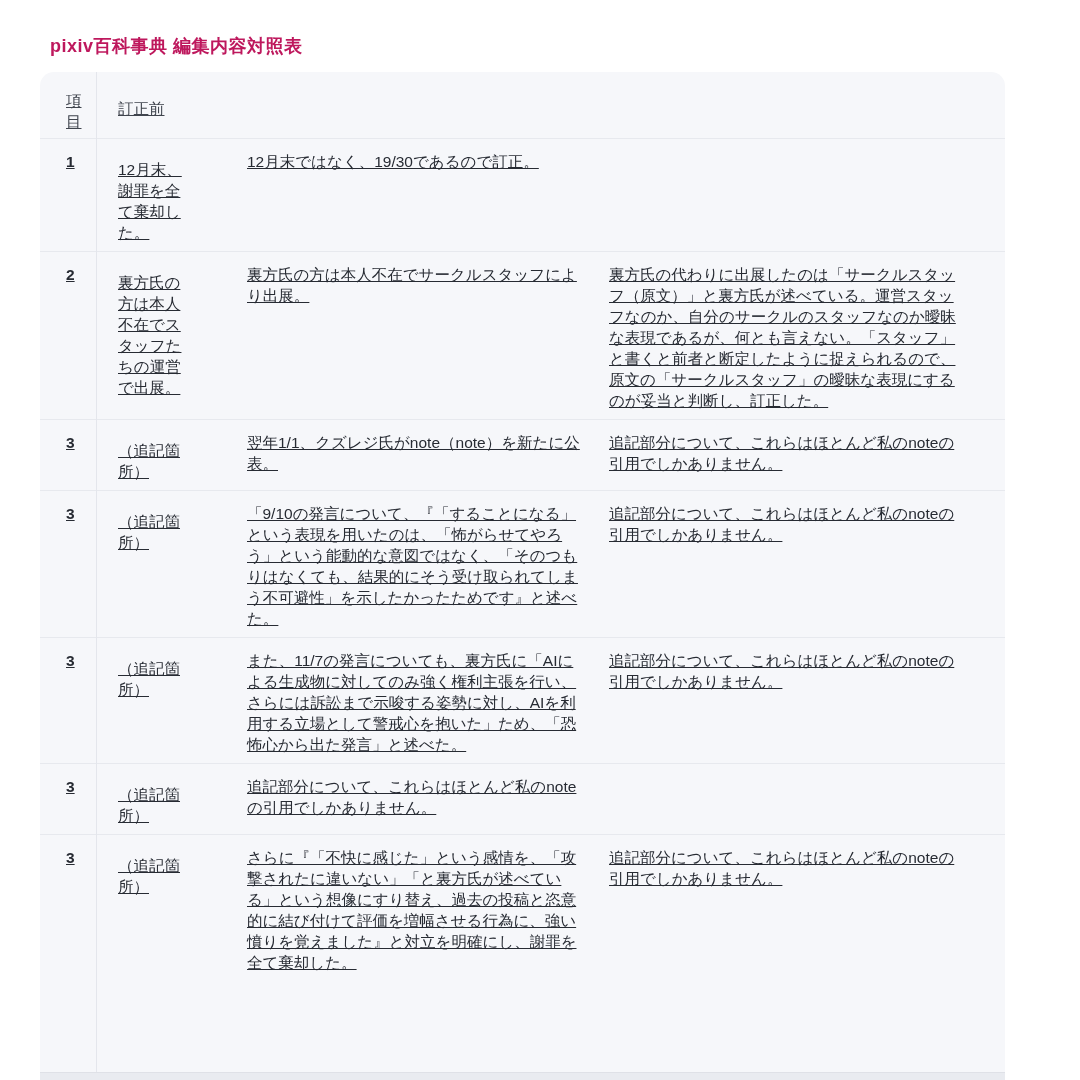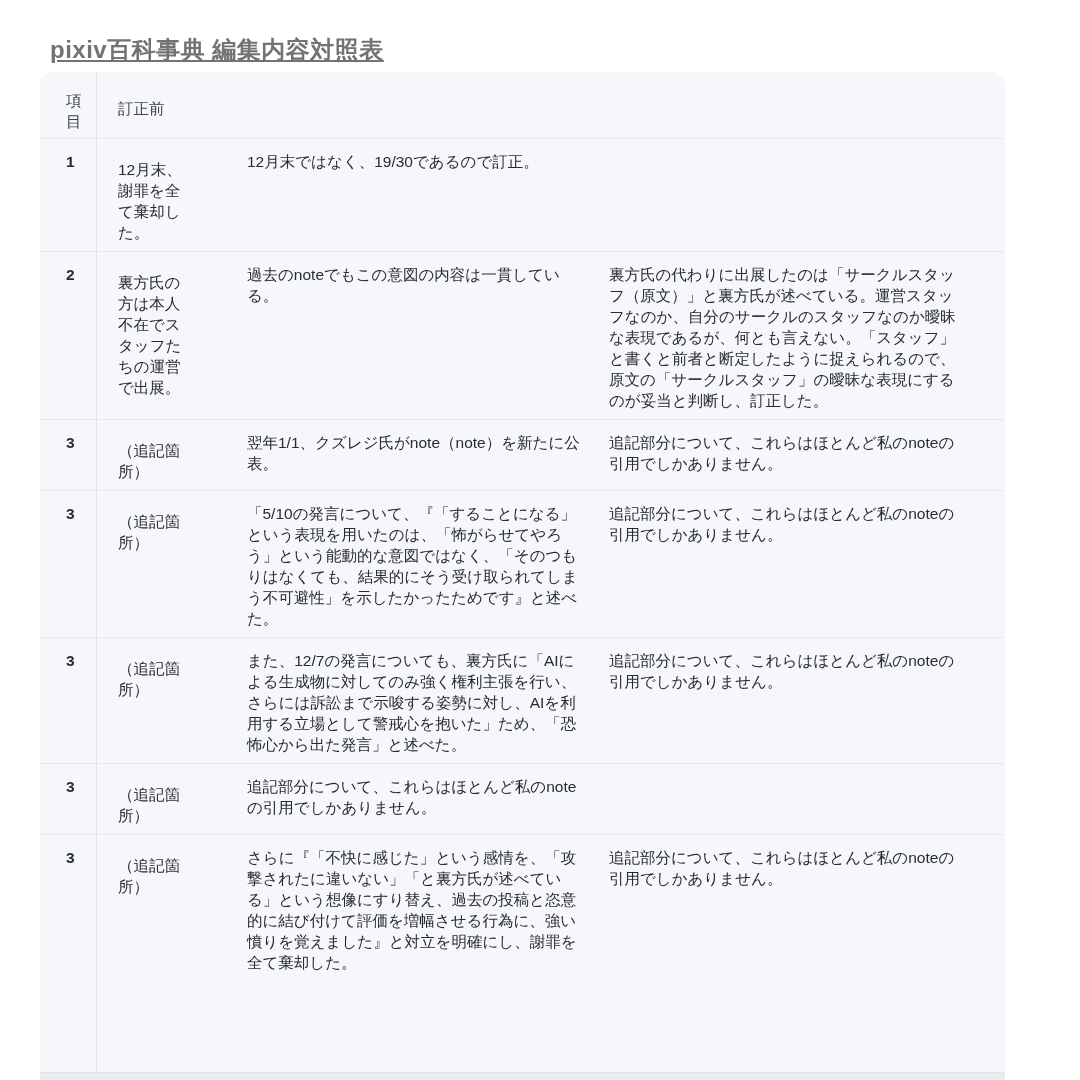--- a/index.html
+++ b/index.html
@@ -7,25 +7,24 @@
     width: 1080px; height: 1080px;
     background: #ffffff;
     overflow: hidden;
     font-family: "Liberation Sans", "DejaVu Sans", sans-serif;
     color: #272b33;
   }
   .page { position: relative; width: 1080px; height: 1080px; }
   .title {
     position: absolute;
     left: 50px; top: 34px;
-    font-size: 24px;
+    font-size: 18px;
     font-weight: bold;
-    color: #737373;
+    color: #be185d;
     letter-spacing: 0.5px;
-    text-decoration: underline;
   }
   .table-card {
     position: absolute;
     left: 40px; top: 72px;
     width: 965px;
     height: 1008px;
     background: #f6f7fa;
     border-radius: 14px 14px 0 0;
     overflow: hidden;
   }
@@ -34,20 +33,21 @@
     left: 56px; top: 0; bottom: 0;
     width: 1px;
     background: #e4e6ec;
   }
   .grid-row {
     display: grid;
     grid-template-columns: 52px 129px 362px 1fr;
     padding: 12px 20px 8px 26px;
     font-size: 15.5px;
     line-height: 21px;
+    text-decoration: underline;
   }
   .grid-row > div { padding-right: 22px; }
   .grid-row > .c2 { padding-right: 59px; margin-top: 8px; }
   .header-row {
     padding-top: 18px;
     padding-bottom: 6px;
     color: #40454e;
   }
   .body-row { border-top: 1px solid #e7e9ee; }
   .c1 { font-weight: bold; }
@@ -78,42 +78,42 @@
 
     <div class="grid-row body-row">
       <div class="c1 cell">1</div>
       <div class="c2 cell">12月末、謝罪を全て棄却した。</div>
       <div class="c4 cell">12月末ではなく、19/30であるので訂正。</div>
     </div>
 
     <div class="grid-row body-row">
       <div class="c1 cell">2</div>
       <div class="c2 cell">裏方氏の方は本人不在でスタッフたちの運営で出展。</div>
-      <div class="c3 cell">過去のnoteでもこの意図の内容は一貫している。</div>
+      <div class="c3 cell">裏方氏の方は本人不在でサークルスタッフにより出展。</div>
       <div class="c4 cell">裏方氏の代わりに出展したのは「サークルスタッフ（原文）」と裏方氏が述べている。運営スタッフなのか、自分のサークルのスタッフなのか曖昧な表現であるが、何とも言えない。「スタッフ」と書くと前者と断定したように捉えられるので、原文の「サークルスタッフ」の曖昧な表現にするのが妥当と判断し、訂正した。</div>
     </div>
 
     <div class="grid-row body-row">
       <div class="c1 cell">3</div>
       <div class="c2 cell">（追記箇所）</div>
       <div class="c3 cell">翌年1/1、クズレジ氏がnote（note）を新たに公表。</div>
       <div class="c4 cell">追記部分について、これらはほとんど私のnoteの引用でしかありません。</div>
     </div>
 
     <div class="grid-row body-row">
       <div class="c1 cell">3</div>
       <div class="c2 cell">（追記箇所）</div>
-      <div class="c3 cell">「5/10の発言について、『「することになる」という表現を用いたのは、「怖がらせてやろう」という能動的な意図ではなく、「そのつもりはなくても、結果的にそう受け取られてしまう不可避性」を示したかったためです』と述べた。</div>
+      <div class="c3 cell">「9/10の発言について、『「することになる」という表現を用いたのは、「怖がらせてやろう」という能動的な意図ではなく、「そのつもりはなくても、結果的にそう受け取られてしまう不可避性」を示したかったためです』と述べた。</div>
       <div class="c4 cell">追記部分について、これらはほとんど私のnoteの引用でしかありません。</div>
     </div>
 
     <div class="grid-row body-row">
       <div class="c1 cell">3</div>
       <div class="c2 cell">（追記箇所）</div>
-      <div class="c3 cell">また、12/7の発言についても、裏方氏に「AIによる生成物に対してのみ強く権利主張を行い、さらには訴訟まで示唆する姿勢に対し、AIを利用する立場として警戒心を抱いた」ため、「恐怖心から出た発言」と述べた。</div>
+      <div class="c3 cell">また、11/7の発言についても、裏方氏に「AIによる生成物に対してのみ強く権利主張を行い、さらには訴訟まで示唆する姿勢に対し、AIを利用する立場として警戒心を抱いた」ため、「恐怖心から出た発言」と述べた。</div>
       <div class="c4 cell">追記部分について、これらはほとんど私のnoteの引用でしかありません。</div>
     </div>
 
     <div class="grid-row body-row">
       <div class="c1 cell">3</div>
       <div class="c2 cell">（追記箇所）</div>
       <div class="c4 cell">追記部分について、これらはほとんど私のnoteの引用でしかありません。</div>
     </div>
 
     <div class="grid-row body-row">

